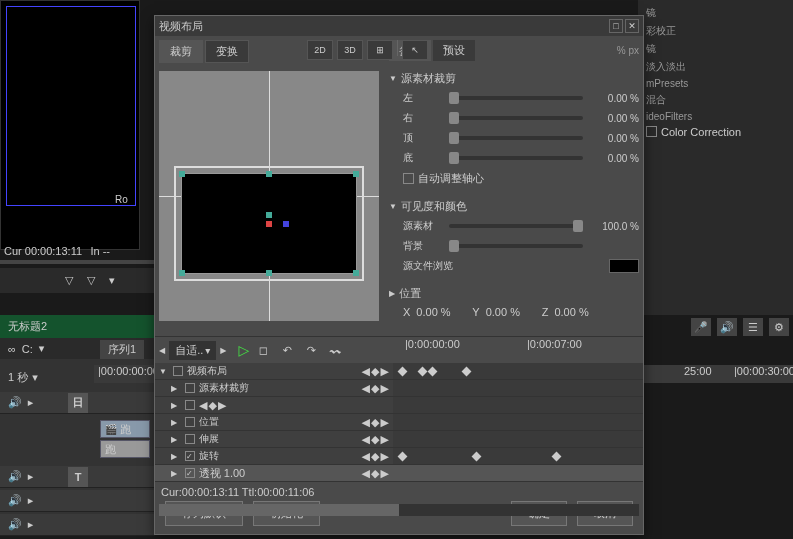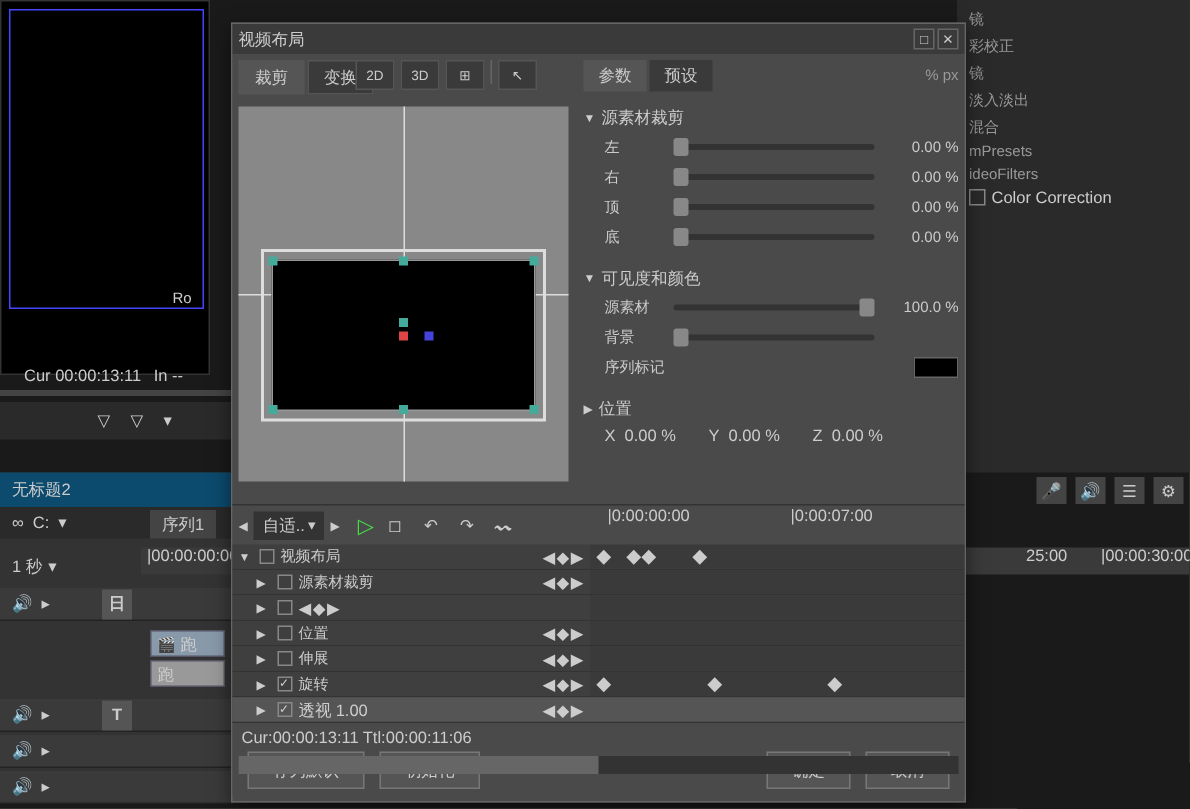--- a/index.html
+++ b/index.html
@@ -1,26 +1,26 @@
 <!DOCTYPE html>
 <html><head>
 <meta charset="utf-8">
 <style>
 *{margin:0;padding:0;box-sizing:border-box;font-family:"Microsoft YaHei",sans-serif;font-size:11px;color:#ccc}
 body{background:#2a2a2a;width:793px;height:539px;overflow:hidden;position:relative}
 .bg-editor{position:absolute;inset:0;background:#1a1a1a}
 .bg-monitor{position:absolute;left:0;top:0;width:140px;height:250px;background:#000;border:1px solid #333}
 .bg-monitor-frame{position:absolute;left:5px;top:5px;width:130px;height:200px;border:1px solid #4444ff}
 .bg-label{position:absolute;left:115px;top:194px;font-size:10px}
-.bg-timecode{position:absolute;left:16px;top:245px;font-size:10px;color:#aaa}
+.bg-timecode{position:absolute;left:4px;top:245px;font-size:10px;color:#aaa}
 .bg-divider{position:absolute;left:0;top:260px;width:793px;height:4px;background:#444}
 .bg-toolbar{position:absolute;left:0;top:268px;width:793px;height:25px;background:#2a2a2a;display:flex;align-items:center;gap:8px;padding-left:65px}
 .bg-icon{width:14px;height:14px;display:inline-block}
 .bg-seq-panel{position:absolute;left:0;top:315px;width:155px;height:220px;background:#333}
-.bg-seq-title{padding:4px 8px;background:#0c4a6e}
+.bg-seq-title{padding:4px 8px;background:#14532d}
 .bg-seq-tools{display:flex;gap:6px;padding:4px 8px;background:#2a2a2a;align-items:center}
 .bg-seq-tab{position:absolute;left:100px;top:340px;background:#444;padding:2px 8px}
 .bg-dur{position:absolute;left:8px;top:370px;font-size:10px;display:flex;align-items:center;gap:4px}
 .bg-track{position:absolute;left:0;width:155px;height:22px;background:#3a3a3a;border-bottom:1px solid #222;display:flex;align-items:center;padding-left:8px;gap:6px}
 .bg-track-label{position:absolute;left:68px;width:20px;height:20px;background:#555;display:flex;align-items:center;justify-content:center;font-weight:bold}
 .bg-clip{position:absolute;background:#8899aa;height:18px;padding:1px 4px;font-size:10px;color:#000;border:1px solid #556}
 .right-panel{position:absolute;right:0;top:0;width:155px;height:315px;background:#2a2a2a;padding:4px}
 .right-item{padding:2px 4px;color:#999;font-size:10px}
 .right-check{display:flex;gap:4px}
 .right-tabs{position:absolute;right:0;top:288px;display:flex;gap:2px}
@@ -34,21 +34,21 @@
 .dialog{position:absolute;left:154px;top:15px;width:490px;height:520px;background:#4a4a4a;border:1px solid #666;box-shadow:0 4px 12px rgba(0,0,0,.5)}
 .dlg-titlebar{height:20px;background:#3a3a3a;display:flex;align-items:center;padding:0 4px;justify-content:space-between}
 .dlg-title{font-size:11px}
 .dlg-ctrls{display:flex;gap:2px}
 .dlg-ctrl{width:14px;height:14px;border:1px solid #666;display:flex;align-items:center;justify-content:center;font-size:9px;cursor:pointer}
 .dlg-body{display:flex;height:300px}
 .dlg-left{width:230px;background:#4a4a4a;padding:4px}
 .dlg-tabs{display:flex;gap:2px;margin-bottom:4px}
 .dlg-tab{padding:3px 10px;background:#3a3a3a;cursor:pointer;border:1px solid #555}
 .dlg-tab.active{background:#555}
-.dlg-toolbar{display:flex;gap:4px;margin-bottom:6px;}
+.dlg-toolbar{display:flex;gap:4px;margin-bottom:6px;margin-left:70px}
 .dlg-tbtn{width:26px;height:20px;background:#3a3a3a;border:1px solid #555;display:flex;align-items:center;justify-content:center;font-size:9px;cursor:pointer}
 .preview{width:220px;height:250px;background:#888;position:relative;margin-top:4px}
 .preview-cross-v{position:absolute;left:50%;top:0;bottom:0;width:1px;background:#ddd}
 .preview-cross-h{position:absolute;top:50%;left:0;right:0;height:1px;background:#ddd}
 .preview-frame1{position:absolute;left:15px;top:95px;width:190px;height:115px;border:2px solid #ddd}
 .preview-frame2{position:absolute;left:22px;top:102px;width:176px;height:101px;border:1px solid #999;background:#000}
 .handle{position:absolute;width:6px;height:6px;background:#4a9}
 .handle.red{background:#d44}
 .handle.blue{background:#44d}
 .dlg-right{flex:1;background:#4a4a4a;padding:4px}
@@ -114,22 +114,22 @@
     <span class="bg-icon">▽</span>
     <span class="bg-icon">▽</span>
     <span class="bg-icon">▾</span>
   </div>
 
   <div class="right-panel">
     <div class="right-item">镜</div>
     <div class="right-item">彩校正</div>
     <div class="right-item">镜</div>
     <div class="right-item">淡入淡出</div>
+    <div class="right-item">mPresets</div>
     <div class="right-item">混合</div>
-    <div class="right-item">mPresets</div>
     <div class="right-item">ideoFilters</div>
     <div class="right-item right-check">
         <span class="chk"></span>
         <span>Color Correction</span>
       </div>
   </div>
   <div class="right-tools">
     <div class="rt-btn">🎤</div>
     <div class="rt-btn">🔊</div>
     <div class="rt-btn">☰</div>
@@ -252,20 +252,24 @@
             </div>
           <span class="param-value">0.00 %</span>
         </div>
         <div class="param-row">
           <span class="param-label">底</span>
           <div class="param-slider">
               <div class="param-thumb" style="left:0"></div>
             </div>
           <span class="param-value">0.00 %</span>
         </div>
+        <div class="param-check">
+          <span class="chk"></span>
+          <span>自动调整轴心</span>
+        </div>
       </div>
 
       <div class="param-section">
         <div class="param-header">
           <span class="param-arrow">▼</span>
           <span>可见度和颜色</span>
         </div>
         <div class="param-row">
           <span class="param-label">源素材</span>
           <div class="param-slider">
@@ -274,21 +278,21 @@
           <span class="param-value">100.0 %</span>
         </div>
         <div class="param-row">
           <span class="param-label">背景</span>
           <div class="param-slider">
               <div class="param-thumb" style="left:0"></div>
             </div>
           <span class="param-value"></span>
         </div>
         <div class="param-row">
-          <span class="param-label" style="width:60px">序列标记</span>
+          <span class="param-label" style="width:60px">源文件浏览</span>
           <div style="flex:1"></div>
           <div class="color-swatch"></div>
         </div>
       </div>
 
       <div class="param-section">
         <div class="param-header">
           <span class="param-arrow">▶</span>
           <span>位置</span>
         </div>

